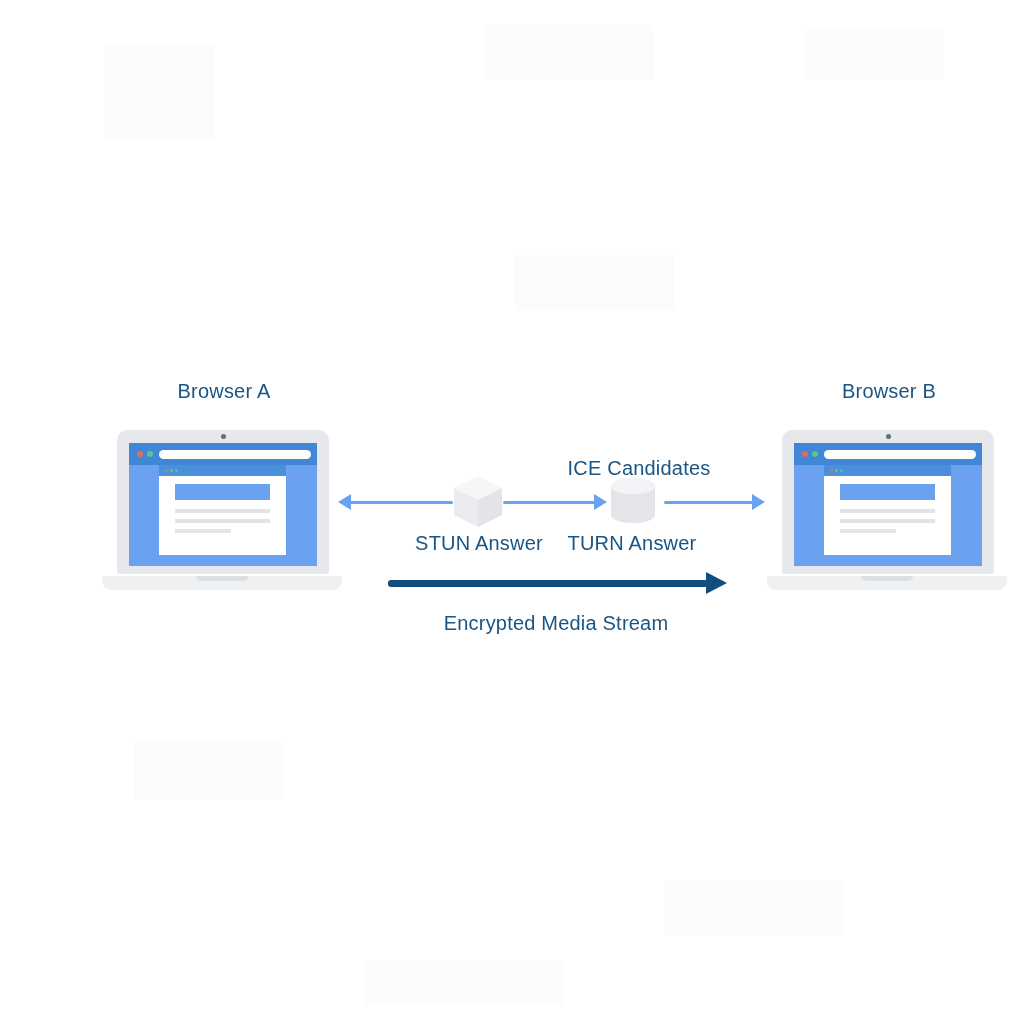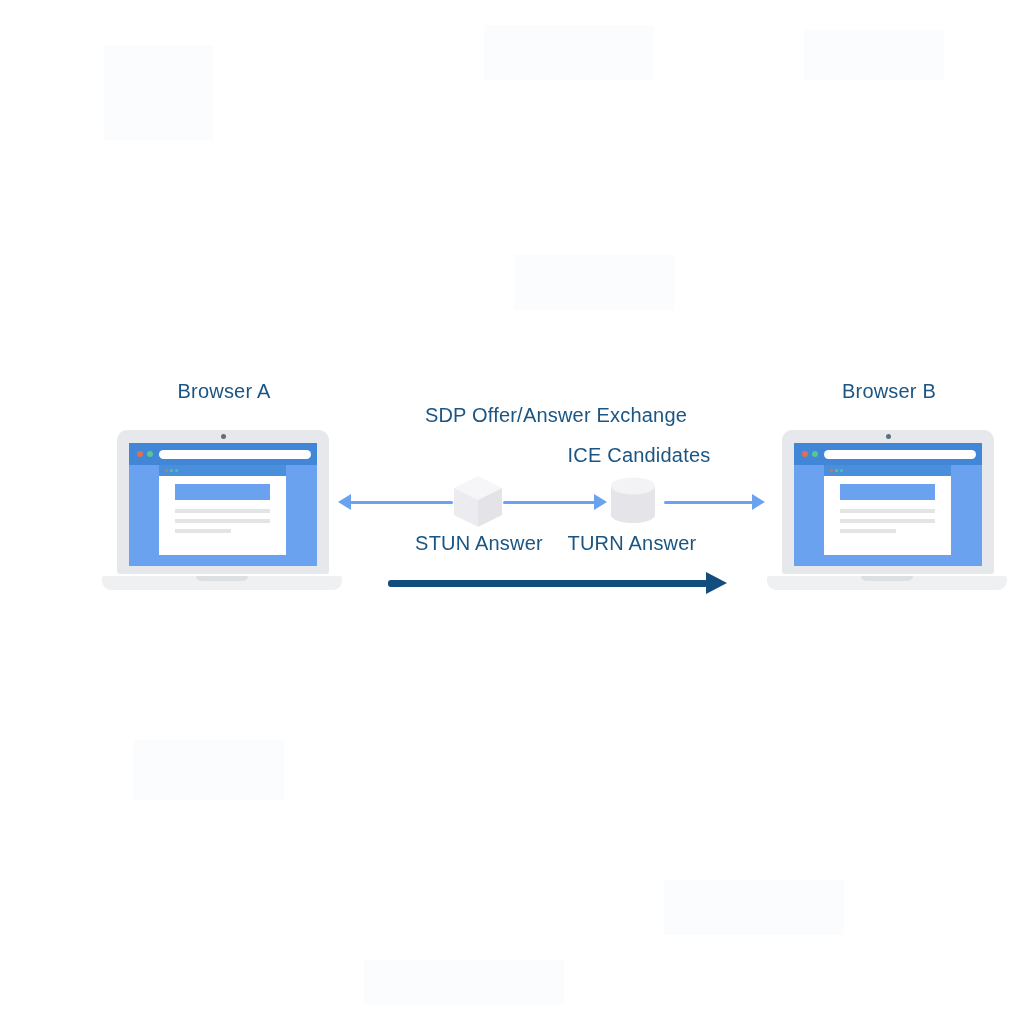--- a/index.html
+++ b/index.html
@@ -108,24 +108,24 @@
   <div class="bg-artifact" style="left:440px;top:25px;width:170px;height:55px;"></div>
   <div class="bg-artifact" style="left:760px;top:30px;width:140px;height:50px;"></div>
   <div class="bg-artifact" style="left:470px;top:255px;width:160px;height:55px;"></div>
   <div class="bg-artifact" style="left:90px;top:740px;width:150px;height:60px;"></div>
   <div class="bg-artifact" style="left:620px;top:880px;width:180px;height:55px;"></div>
   <div class="bg-artifact" style="left:320px;top:960px;width:200px;height:45px;"></div>
 
   <div class="diagram-label" style="left:180px;top:380px;">Browser A</div>
   <div class="diagram-label" style="left:845px;top:380px;">Browser B</div>
 
-  <div class="diagram-label" style="left:512px;top:404px;">SDP Offer/Answer Exchange</div>
-  <div class="diagram-label" style="left:595px;top:444px;">ICE Candidates</div>
+  <div class="diagram-label" style="left:595px;top:457px;">ICE Candidates</div>
   <div class="diagram-label" style="left:435px;top:532px;">STUN Answer</div>
   <div class="diagram-label" style="left:588px;top:532px;">TURN Answer</div>
+  <div class="diagram-label" style="left:512px;top:612px;">Encrypted Media Stream</div>
 
   <div class="laptop" style="left:58px;top:430px;">
     <div class="bezel">
       <div class="webcam"></div>
       <div class="screen">
         <div class="topbar">
           <span class="tb-dot d1"></span>
           <span class="tb-dot d2"></span>
           <div class="urlpill"></div>
         </div>

